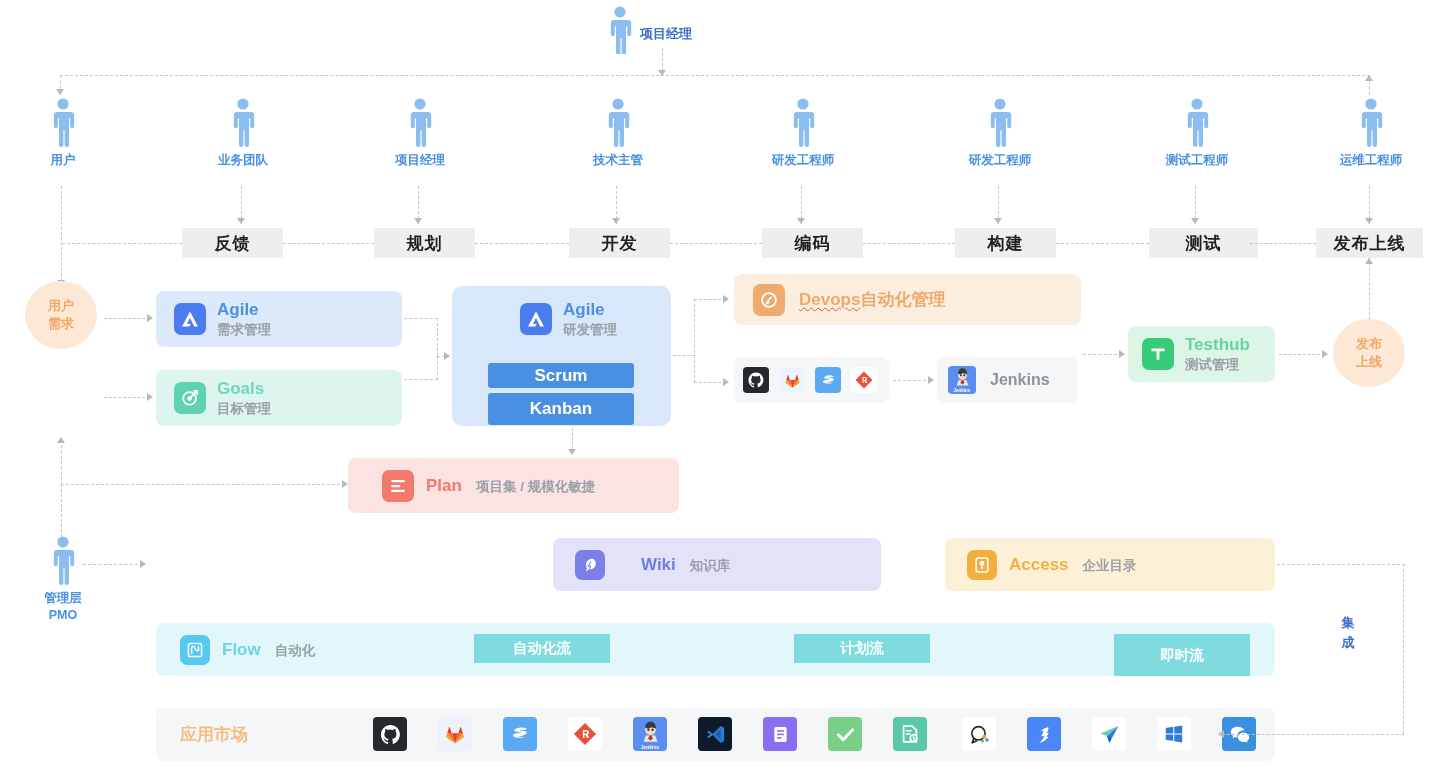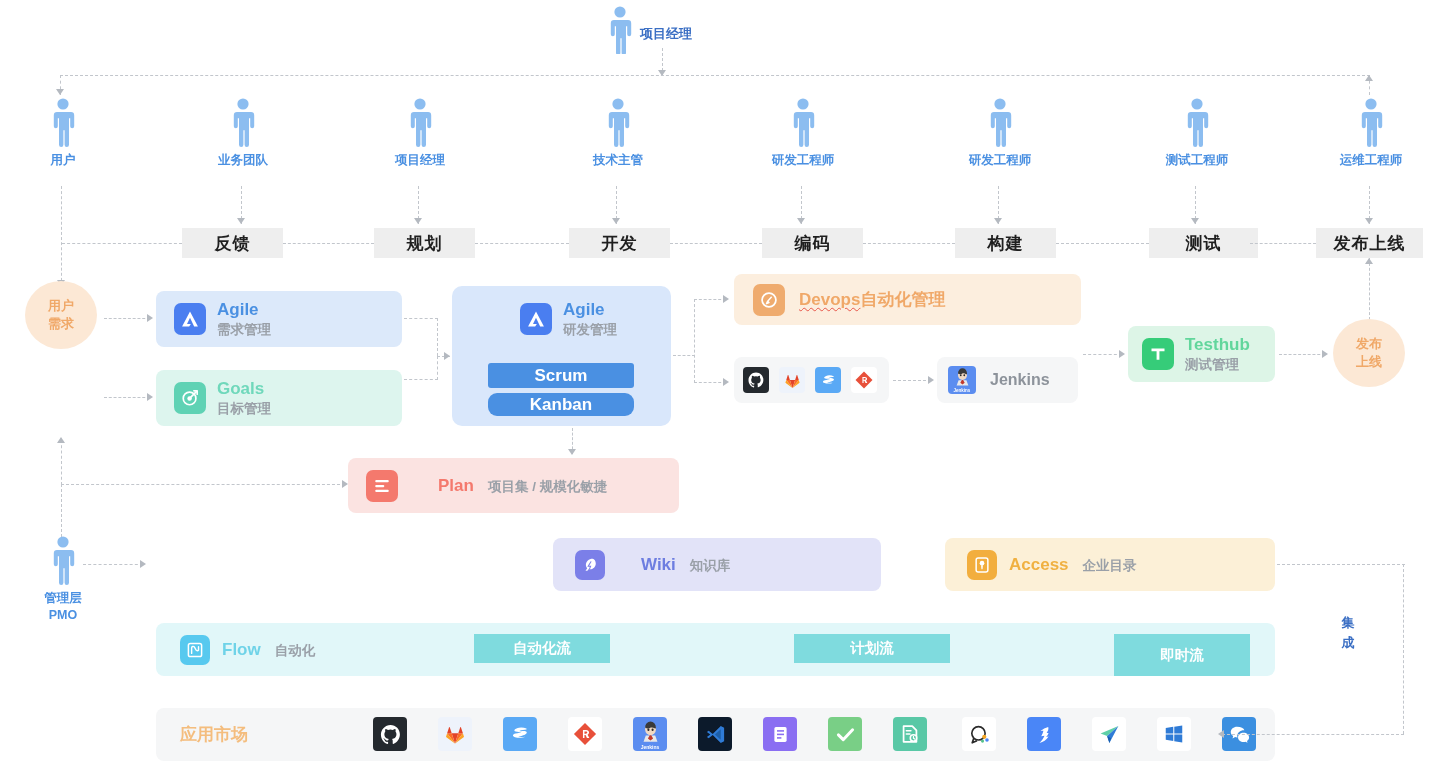--- a/index.html
+++ b/index.html
@@ -297,34 +297,34 @@
         <svg width="20" height="20" viewBox="0 0 24 24">
             <path d="M12 3 L21.5 21 L17 21 L12 10.5 L8.4 18 L13 18 L11 21 L2.5 21 Z" fill="#ffffff"></path>
           </svg>
       </div>
       <div class="card-texts">
         <div class="card-name" style="color:#4a90e2;">Agile</div>
         <div class="card-sub">研发管理</div>
       </div>
     </div>
     <div class="chip-blue" style="position:absolute; left:36px; top:77px; width:146px; height:25px;">Scrum</div>
-    <div class="chip-blue" style="position:absolute; left:36px; top:107px; width:146px; height:23px;border-radius:9px;">Kanban</div>
+    <div class="chip-blue" style="position:absolute; left:36px; top:107px; width:146px; height:32px;">Kanban</div>
   </div>
 
   <div class="dash-h" style="left:673px; top:355px; width:22px;"></div>
   <div class="dash-v" style="left:694px; top:299px; height:84px;"></div>
   <div class="dash-h" style="left:694px; top:299px; width:32px;"></div>
   <div class="arrowhead ah-right" style="left:723px; top:295px;"></div>
   <div class="dash-h" style="left:694px; top:382px; width:32px;"></div>
   <div class="arrowhead ah-right" style="left:723px; top:378px;"></div>
 
   <div class="dash-v" style="left:572px; top:428px; height:26px;"></div>
   <div class="arrowhead ah-down" style="left:568px; top:449px;"></div>
 
-  <div class="card" style="left:348px; top:458px; width:331px; height:55px; background:#fbe3e1; padding-left:18px;gap:28px;">
+  <div class="card" style="left:348px; top:458px; width:331px; height:55px; background:#fbe3e1; padding-left:34px;">
     <div class="card-icon lg" style="background:#f4796d;">
       <svg width="18" height="18" viewBox="0 0 24 24">
         <rect x="3" y="4" width="18" height="3" rx="1.3" fill="#fff"></rect>
         <rect x="3" y="10.5" width="12" height="3" rx="1.3" fill="#fff"></rect>
         <rect x="3" y="17" width="18" height="3" rx="1.3" fill="#fff"></rect>
       </svg>
     </div>
     <div class="card-inline">
       <div class="card-name" style="color:#f4796d;">Plan</div>
       <div class="card-sub">项目集 / 规模化敏捷</div>
@@ -456,21 +456,21 @@
         <rect x="3.2" y="3.2" width="17.6" height="17.6" rx="2.6" fill="none" stroke="#fff" stroke-width="2"></rect>
         <path d="M7.5 16.5 V9.2 a2 2 0 0 1 3.6 -1.2 l2.4 4.2 a2 2 0 0 0 3.2 -.2 V7.5" fill="none" stroke="#fff" stroke-width="1.9" stroke-linecap="round"></path>
       </svg>
     </div>
     <div class="card-inline">
       <div class="card-name" style="color:#6fd3e8;">Flow</div>
       <div class="card-sub">自动化</div>
     </div>
   </div>
   <div class="flow-chip" style="left:474px; top:634px; width:136px; height:29px;">自动化流</div>
-  <div class="flow-chip" style="left:794px; top:634px; width:156px; height:29px;">计划流</div>
+  <div class="flow-chip" style="left:794px; top:634px; width:136px; height:29px;">计划流</div>
   <div class="flow-chip" style="left:1114px; top:634px; width:136px; height:42px;">即时流</div>
 
   <div class="abs" style="left:156px; top:708px; width:1119px; height:53px; background:#f5f6f7; border-radius:8px;"></div>
   <div class="abs" style="left:180px; top:723px; font-size:17px; font-weight:bold; color:#f4bd7e;">应用市场</div>
 
   <div class="abs" style="left:373px; top:717px; display:flex; gap:31px;">
     <div class="tile" style="width:34px;height:34px;background:#24292e;display:flex;align-items:center;justify-content:center;">
       <svg width="23" height="23" viewBox="0 0 24 24">
           <path fill="#fff" d="M12 2C6.5 2 2 6.6 2 12.2c0 4.5 2.9 8.3 6.8 9.7.5.1.7-.2.7-.5v-1.8c-2.8.6-3.4-1.4-3.4-1.4-.4-1.2-1.1-1.5-1.1-1.5-.9-.6.1-.6.1-.6 1 .1 1.5 1 1.5 1 .9 1.6 2.4 1.1 3 .9.1-.7.4-1.1.6-1.4-2.2-.3-4.6-1.1-4.6-5 0-1.1.4-2 1-2.7-.1-.3-.4-1.3.1-2.7 0 0 .8-.3 2.7 1a9.3 9.3 0 0 1 5 0c1.9-1.3 2.7-1 2.7-1 .5 1.4.2 2.4.1 2.7.6.7 1 1.6 1 2.7 0 3.9-2.3 4.7-4.6 5 .4.3.7.9.7 1.9v2.8c0 .3.2.6.7.5 3.9-1.4 6.8-5.2 6.8-9.7C22 6.6 17.5 2 12 2z"></path>
         </svg>

